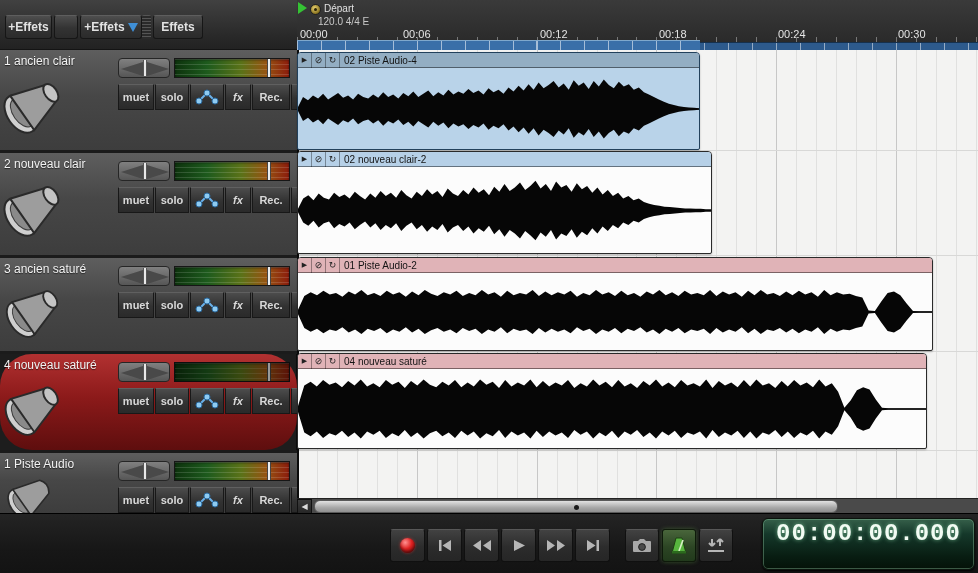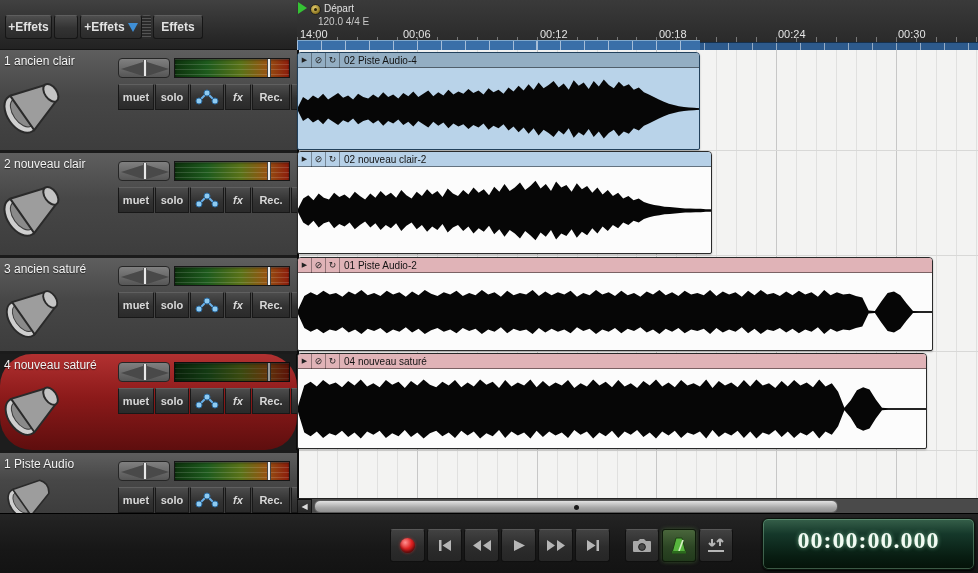--- a/index.html
+++ b/index.html
@@ -112,21 +112,21 @@
     background:radial-gradient(circle at 35% 30%,#ff9090,#e02222 45%,#6e0606 95%);
     box-shadow:0 0 3px rgba(255,60,60,.5), inset 0 -2px 3px rgba(0,0,0,.45);}
   
   #lcd{position:absolute;left:762px;top:4px;width:213px;height:52px;border-radius:6px;
     background:linear-gradient(#36604a,#15382a 30%,#081d12 75%,#051208);
     border:1px solid #0a130c;box-shadow:inset 0 0 0 1px rgba(160,220,180,.35), 0 1px 2px #000;
     text-align:center;}
   #lcd-top{margin-top:4px;font-size:12px;font-weight:bold;color:#cfe9d4;letter-spacing:1px;
     text-shadow:0 0 3px rgba(140,230,170,.45);}
   #lcd-top span{margin:0 5px;}
-  #lcd-time{margin-top:8px;font-family:Liberation Serif, serif;font-size:24px;font-weight:bold;
+  #lcd-time{margin-top:1px;font-family:Liberation Mono, monospace;font-size:24px;font-weight:bold;
     color:#f2fbf3;letter-spacing:1px;text-shadow:0 0 4px rgba(170,255,200,.55);}
 </style>
 </head>
 <body>
 
 <div id="app">
 
   <div id="toolbar">
     <div class="tbtn" style="left:5px;width:47px;">+Effets</div>
     <div class="tbtn" style="left:54px;width:24px;">
@@ -144,21 +144,21 @@
     <div class="tbtn" style="left:153px;width:50px;">Effets</div>
   </div>
 
   <div id="ruler">
     <div id="playcursor-tri"></div>
     <div id="marker-dot">
         <i></i>
       </div>
     <div id="marker-name">Départ</div>
     <div id="ruler-tempo">120.0 4/4 E</div>
-    <div class="rlabel" style="left:3px;">14:00</div>
+    <div class="rlabel" style="left:3px;">00:00</div>
     <div class="rlabel" style="left:106px;">00:06</div>
     <div class="rlabel" style="left:243px;">00:12</div>
     <div class="rlabel" style="left:362px;">00:18</div>
     <div class="rlabel" style="left:481px;">00:24</div>
     <div class="rlabel" style="left:601px;">00:30</div>
     <div id="ruler-ticks"></div>
     <div id="ruler-bar"></div>
     <div id="ruler-sel"></div>
   </div>
 

